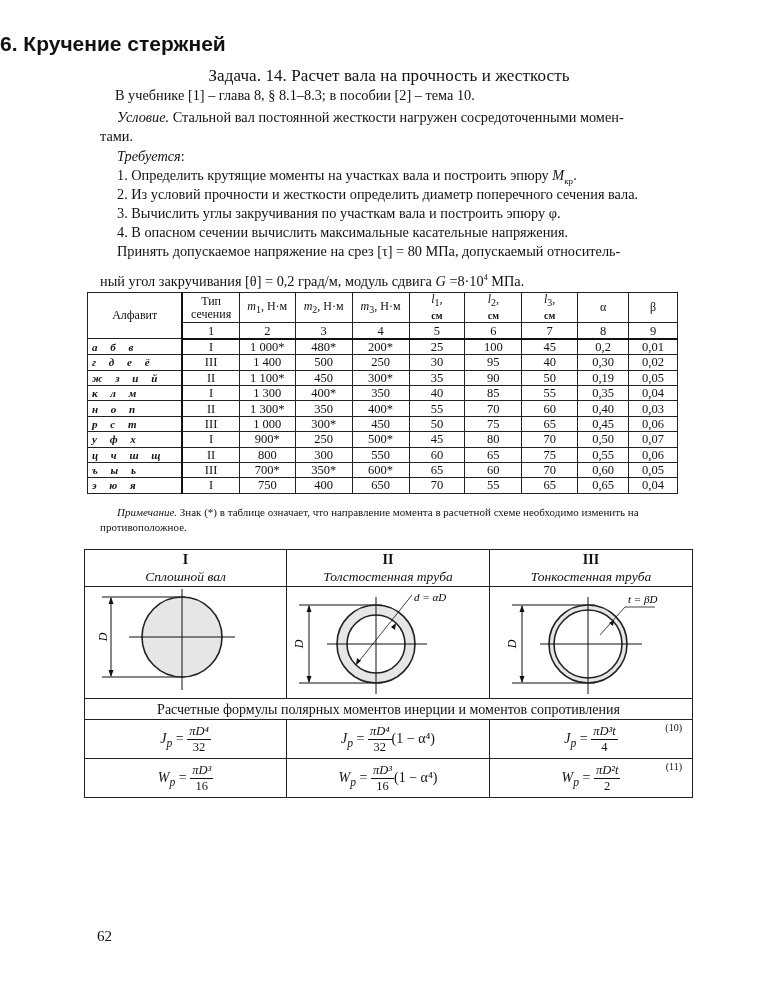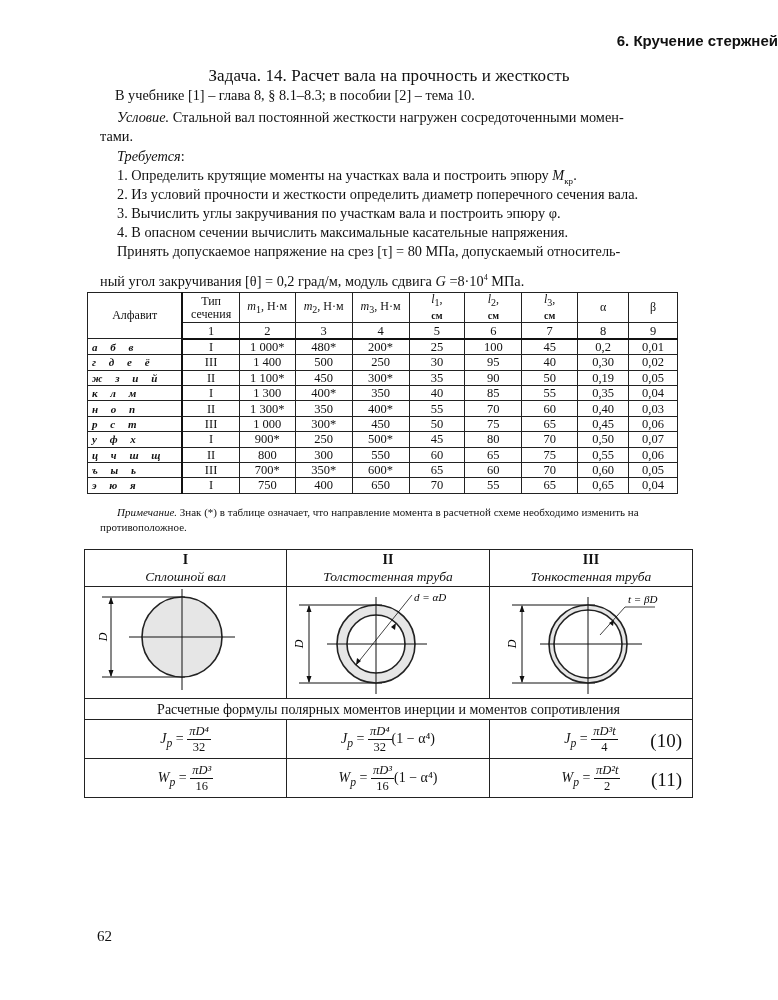--- a/index.html
+++ b/index.html
@@ -1,18 +1,18 @@
 <!DOCTYPE html>
 <html><head>
 <meta charset="utf-8">
 <style>
   html, body { margin:0; padding:0; background:#ffffff; }
   body { width:778px; height:1000px; position:relative; overflow:hidden; color:#111; font-family:"Liberation Serif", serif; }
   .abs { position:absolute; }
-  .chapter-title { left:0; width:778px; top:32px; text-align:right; font-family:"Liberation Sans", sans-serif; font-weight:bold; font-size:15px; color:#111; }
+  .chapter-title { left:0; width:778px; top:32px; text-align:left; font-family:"Liberation Sans", sans-serif; font-weight:bold; font-size:21px; color:#111; }
   .task-title { left:0; width:778px; top:66px; text-align:center; font-weight:normal; font-size:17px; letter-spacing:0.1px; }
   .p { font-size:14.3px; line-height:19px; }
   .ref { left:115px; top:86px; }
   .cond { left:117px; top:108px; width:560px; text-indent:0; }
   .cond .lbl, .req .lbl { font-style:italic; }
   .line2 { left:100px; top:127px; }
   .req { left:117px; top:147px; }
   .item { left:117px; }
   .accept1 { left:117px; top:242px; width:560px; }
   .accept2 { left:100px; top:268px; }
@@ -37,21 +37,21 @@
   table.sec td.head { height:18px; line-height:17px; }
   table.sec td.type { height:36px; line-height:17px; }
   table.sec .type .roman { font-weight:bold; font-size:14px; }
   table.sec .type .nm { font-style:italic; font-size:13.5px; }
   table.sec td.fig { height:107px; position:relative; }
   table.sec td.form-head { height:20px; line-height:19px; }
   table.sec td.form { height:38px; position:relative; font-size:14px; }
   .frac { display:inline-flex; flex-direction:column; align-items:center; vertical-align:middle; font-size:12.5px; line-height:15px; }
   .frac .n { border-bottom:1px solid #111; padding:0 2px; }
   .fv { font-style:italic; }
-  .eqno { position:absolute; right:10px; top:10px; font-size:19px;margin-left:12px; }
+  .eqno { position:absolute; right:10px; top:2px; font-size:10px;margin-left:12px; }
   .page-num { left:97px; top:928px; font-size:15px; }
 </style>
 </head>
 <body>
 
 <div class="abs chapter-title">6. Кручение стержней</div>
 <div class="abs task-title">Задача. 14. Расчет вала на прочность и жесткость</div>
 <div class="abs p ref">В учебнике [1] – глава 8, § 8.1–8.3; в пособии [2] – тема 10.</div>
 
 <div class="abs p cond">

